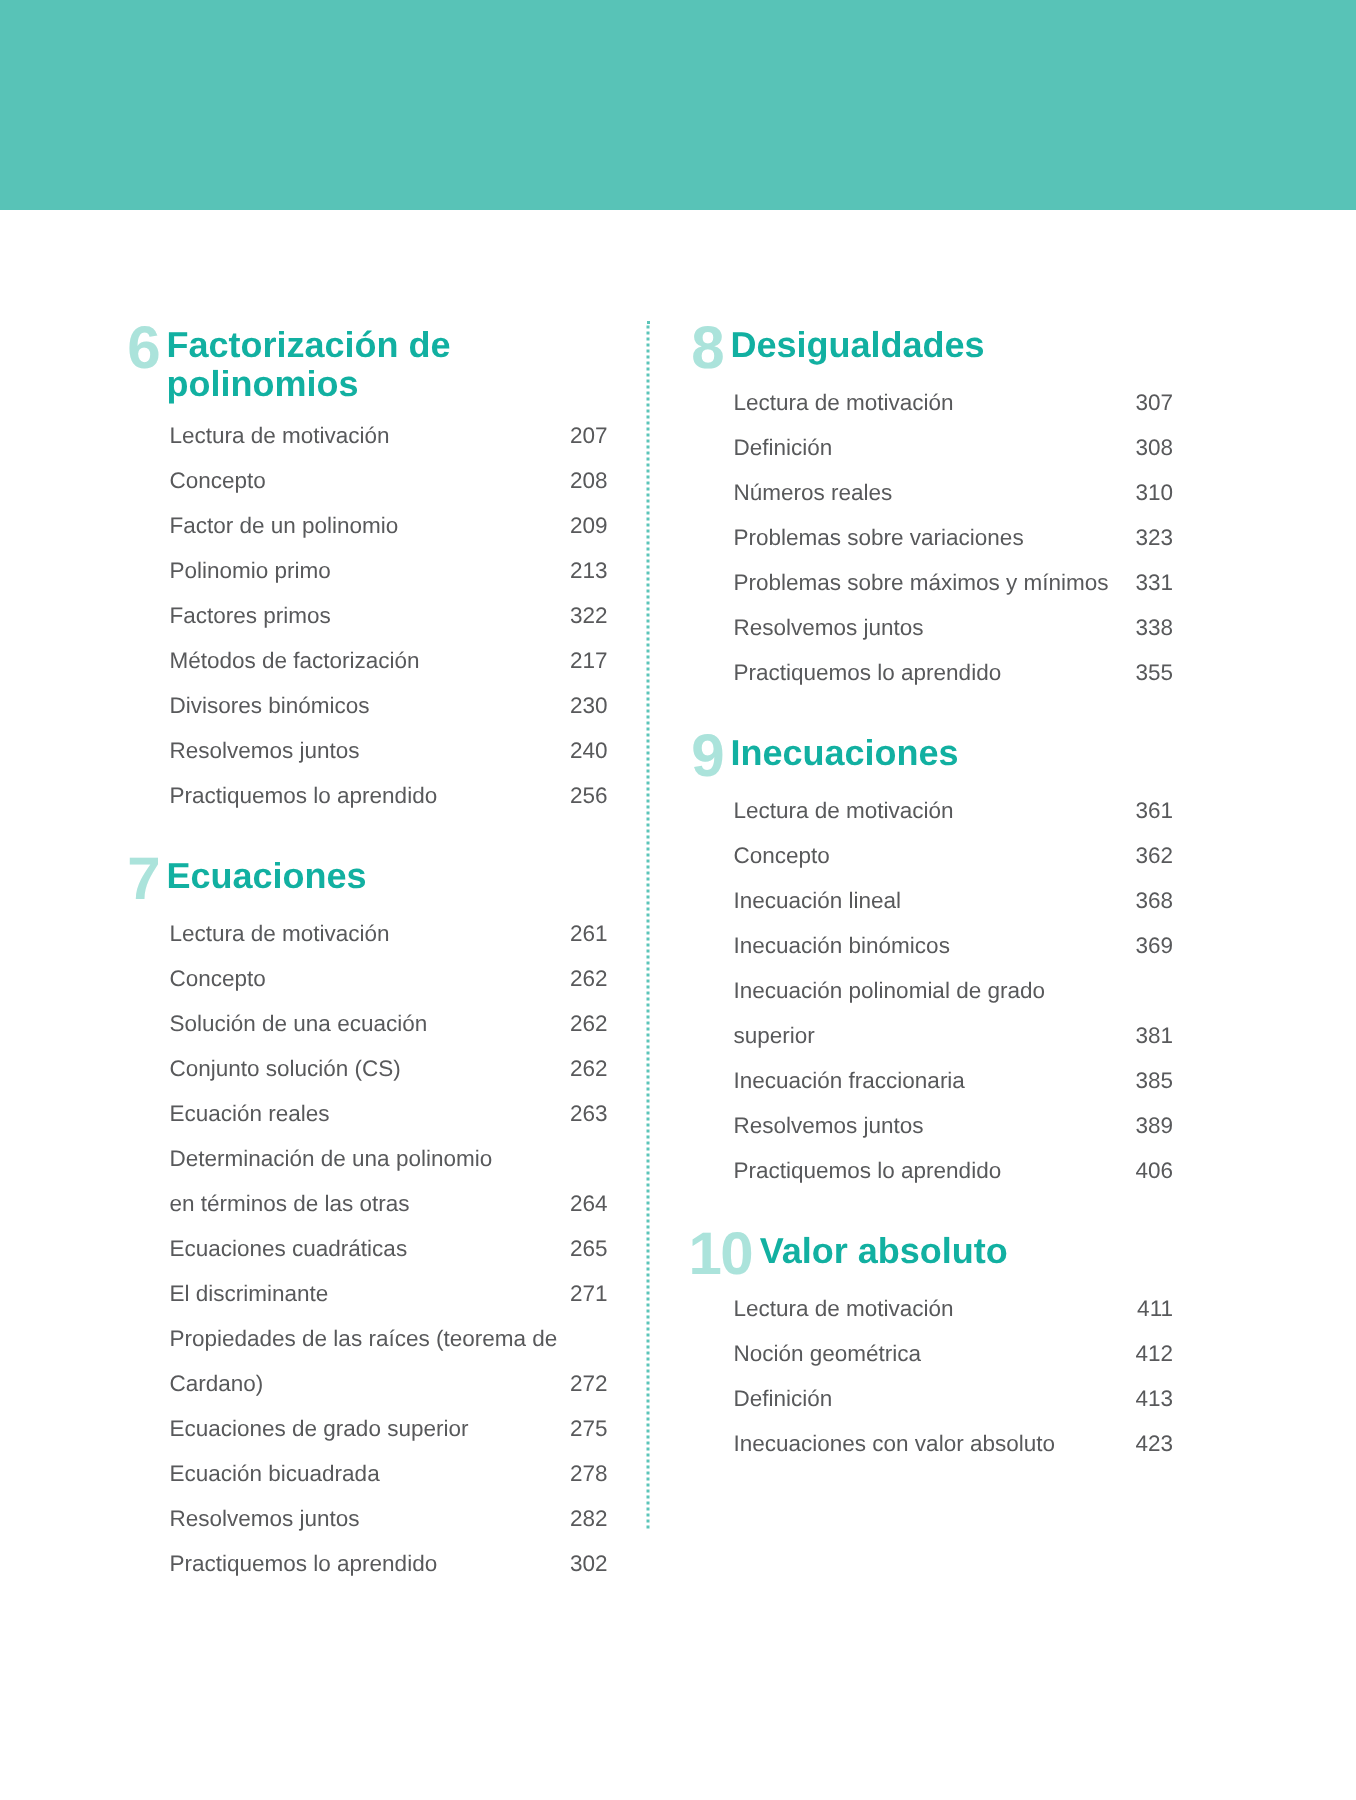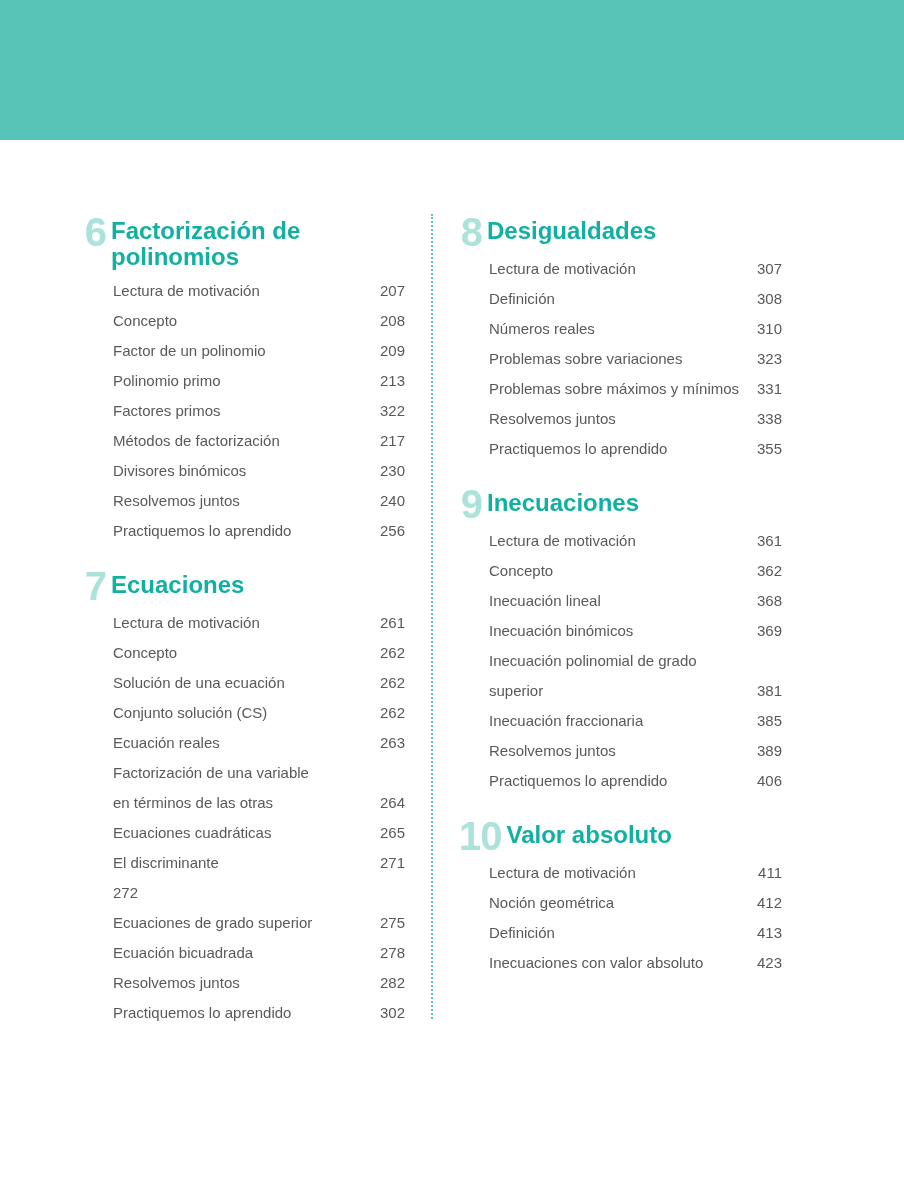--- a/index.html
+++ b/index.html
@@ -157,33 +157,35 @@
   </li>
             <li class="entry">
     <span class="entry-label">Conjunto solución (CS)</span>
     <span class="entry-page">262</span>
   </li>
             <li class="entry">
     <span class="entry-label">Ecuación reales</span>
     <span class="entry-page">263</span>
   </li>
             <li class="entry">
-    <span class="entry-label">Factorización de una variable
+    <span class="entry-label">Determinación de una polinomio
 en términos de las otras</span>
     <span class="entry-page">264</span>
   </li>
             <li class="entry">
     <span class="entry-label">Ecuaciones cuadráticas</span>
     <span class="entry-page">265</span>
   </li>
             <li class="entry">
     <span class="entry-label">El discriminante</span>
     <span class="entry-page">271</span>
   </li>
             <li class="entry">
+    <span class="entry-label">Propiedades de las raíces (teorema de
+Cardano)</span>
     <span class="entry-page">272</span>
   </li>
             <li class="entry">
     <span class="entry-label">Ecuaciones de grado superior</span>
     <span class="entry-page">275</span>
   </li>
             <li class="entry">
     <span class="entry-label">Ecuación bicuadrada</span>
     <span class="entry-page">278</span>
   </li>

